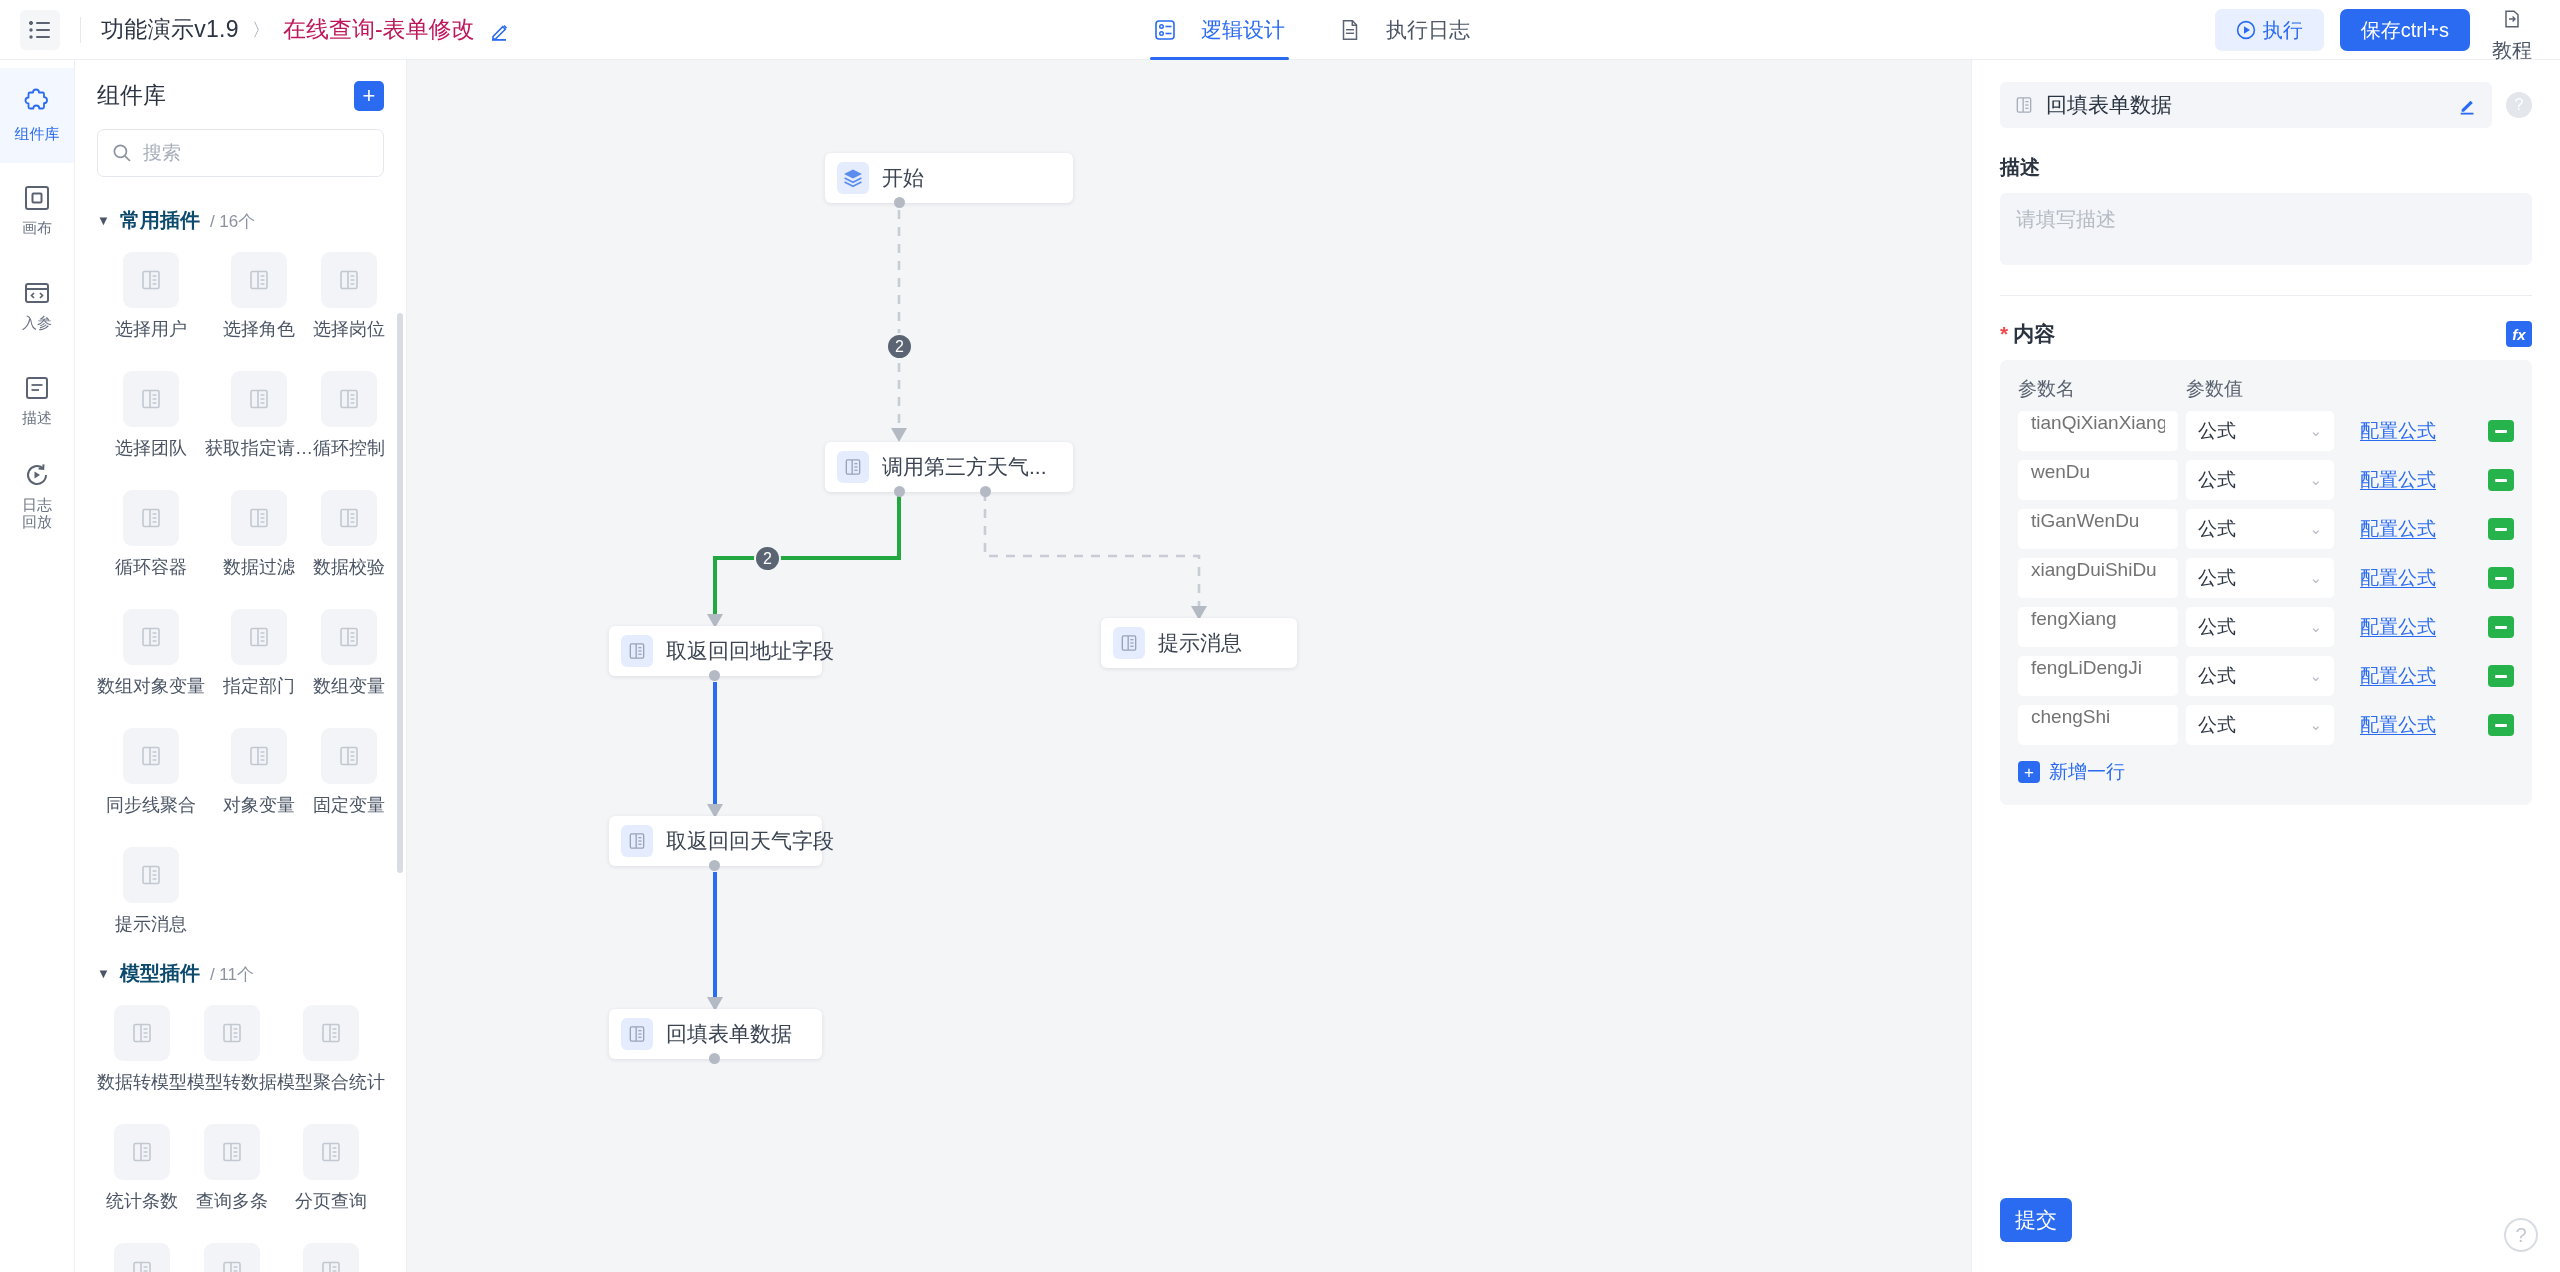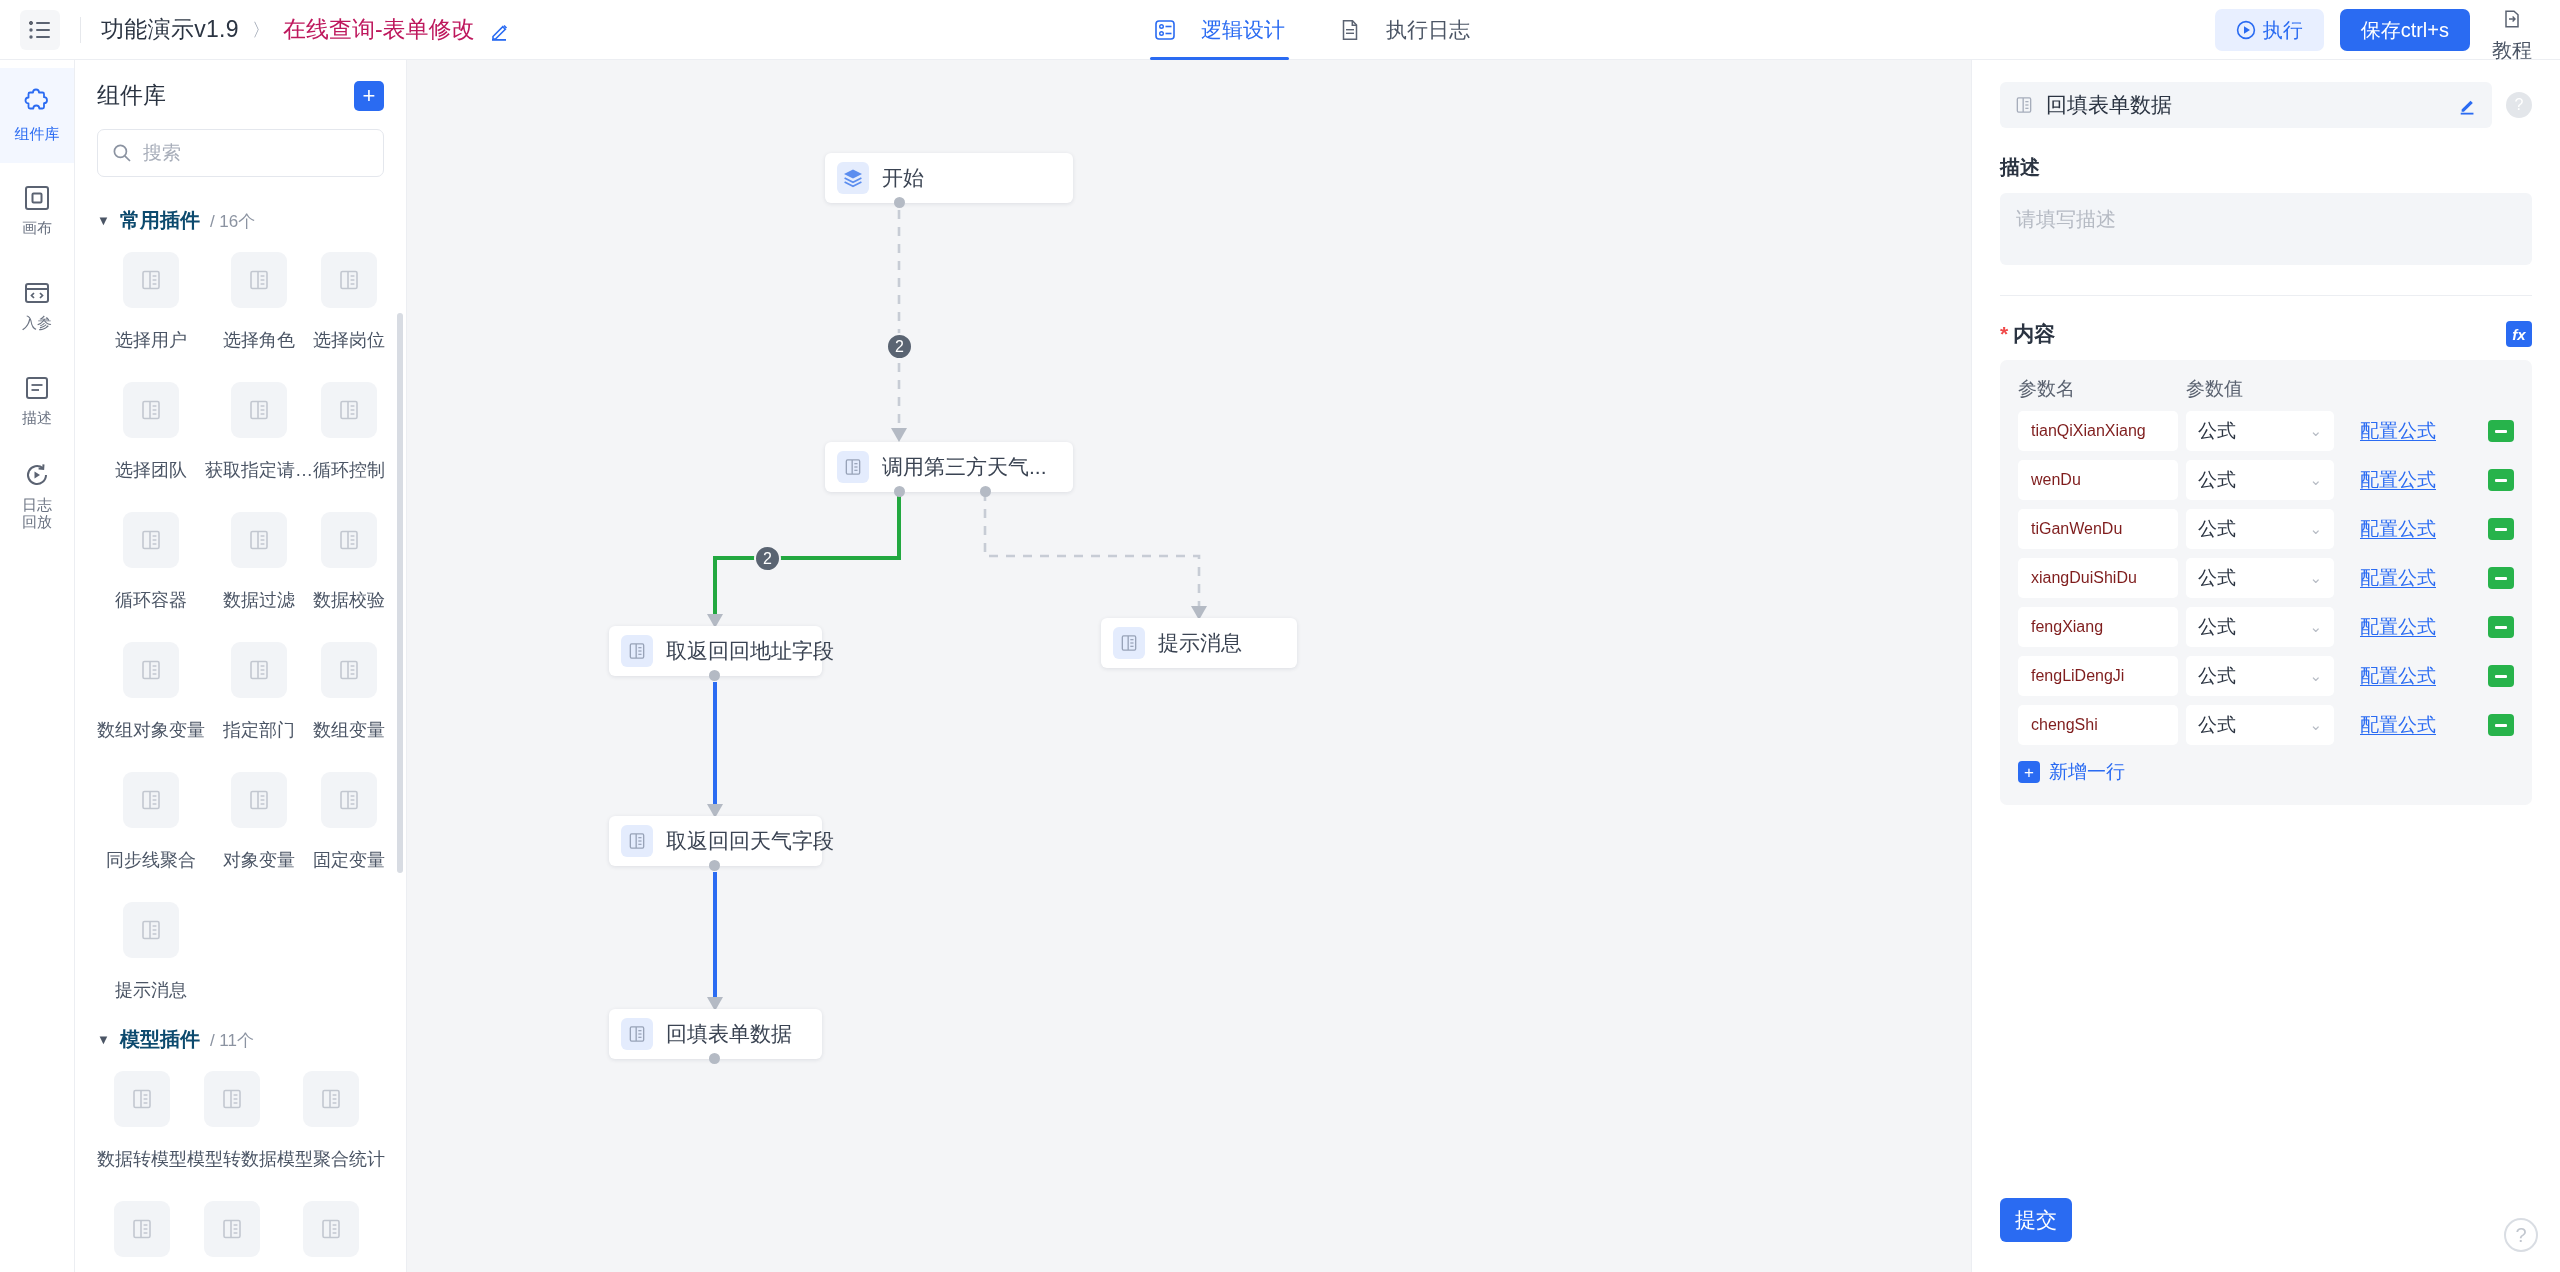--- a/index.html
+++ b/index.html
@@ -115,21 +115,21 @@
     display: flex; align-items: baseline; gap: 10px; margin: 14px 0 4px 0;
   }
   .grp-caret { color: #4b5565; font-size: 13px; position: relative; top: -2px; }
   .grp-name { font-size: 20px; font-weight: bold; color: #0c4a6e; }
   .grp-count { font-size: 17px; color: #8b93a1; }
   .grid {
     display: grid; grid-template-columns: repeat(3, 1fr);
     row-gap: 6px; column-gap: 0px; padding-right: 14px;
   }
   .tile {
-    display: flex; flex-direction: column; align-items: center; gap: 20px;
+    display: flex; flex-direction: column; align-items: center; gap: 9px;
     padding: 14px 0 10px 0; cursor: grab; border-radius: 8px;
   }
   .tile-ic {
     width: 56px; height: 56px; border-radius: 9px; background: #f2f4f7;
     display: flex; align-items: center; justify-content: center;
   }
   .tile-lb { font-size: 18px; color: #4b5565; white-space: nowrap; }
 
   .cl-track {
     position: absolute; right: 3px; top: 120px; width: 6px; height: 560px;
@@ -205,23 +205,23 @@
   .ptable {
     background: #f5f6f8; border-radius: 7px; padding: 16px 18px 20px 18px;
   }
   .pthead { display: flex; font-size: 19px; color: #5b6personal; }
   .pth { font-size: 19px; color: #59616f; }
   .pth.c1 { width: 168px; }
   .pth.c2 { width: 148px; }
   .prow { display: flex; align-items: center; margin-top: 9px; }
   .pname {
     width: 160px; height: 40px; background: #fff; border-radius: 5px;
-    border: 1px solid transparent; padding: 0 12px; font-size: 16px; color: #7f1d1d;
+    border: 1px solid transparent; padding: 0 12px; font-size: 19px; color: #737373;
     font-family: inherit; outline: none; overflow: hidden;
-    display: flex; align-items: center;
+    display: flex; 
   }
   .pname span { white-space: nowrap; overflow: hidden; }
   .psel {
     width: 148px; height: 40px; background: #fff; border-radius: 5px;
     margin-left: 8px; padding: 0 12px; font-size: 19px; color: #2b3442;
     display: flex; align-items: center; justify-content: space-between; cursor: pointer;
   }
   .psel .cv { color: #b6bbc4; font-size: 15px; }
   .pcfg {
     margin-left: 26px; font-size: 19px; color: #2a6bf2; cursor: pointer;

